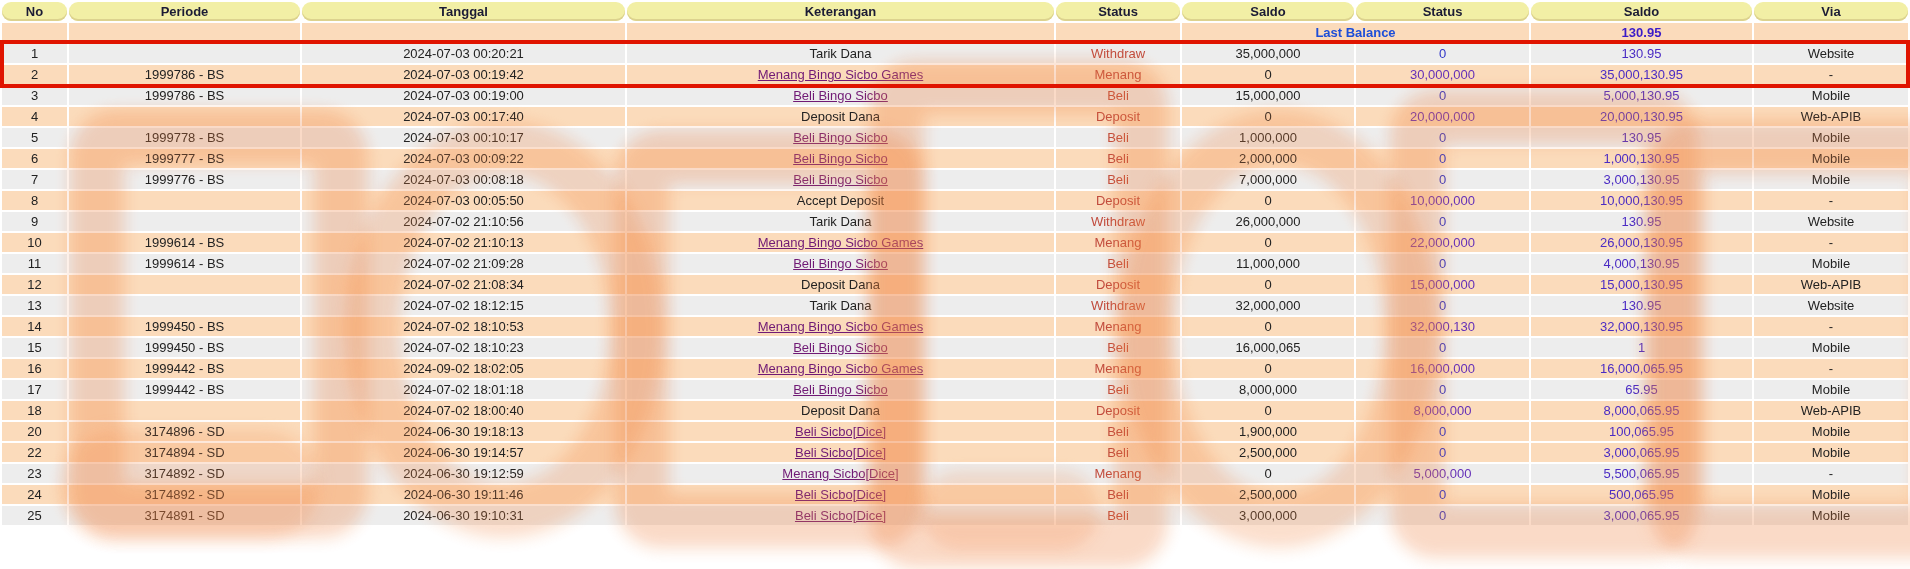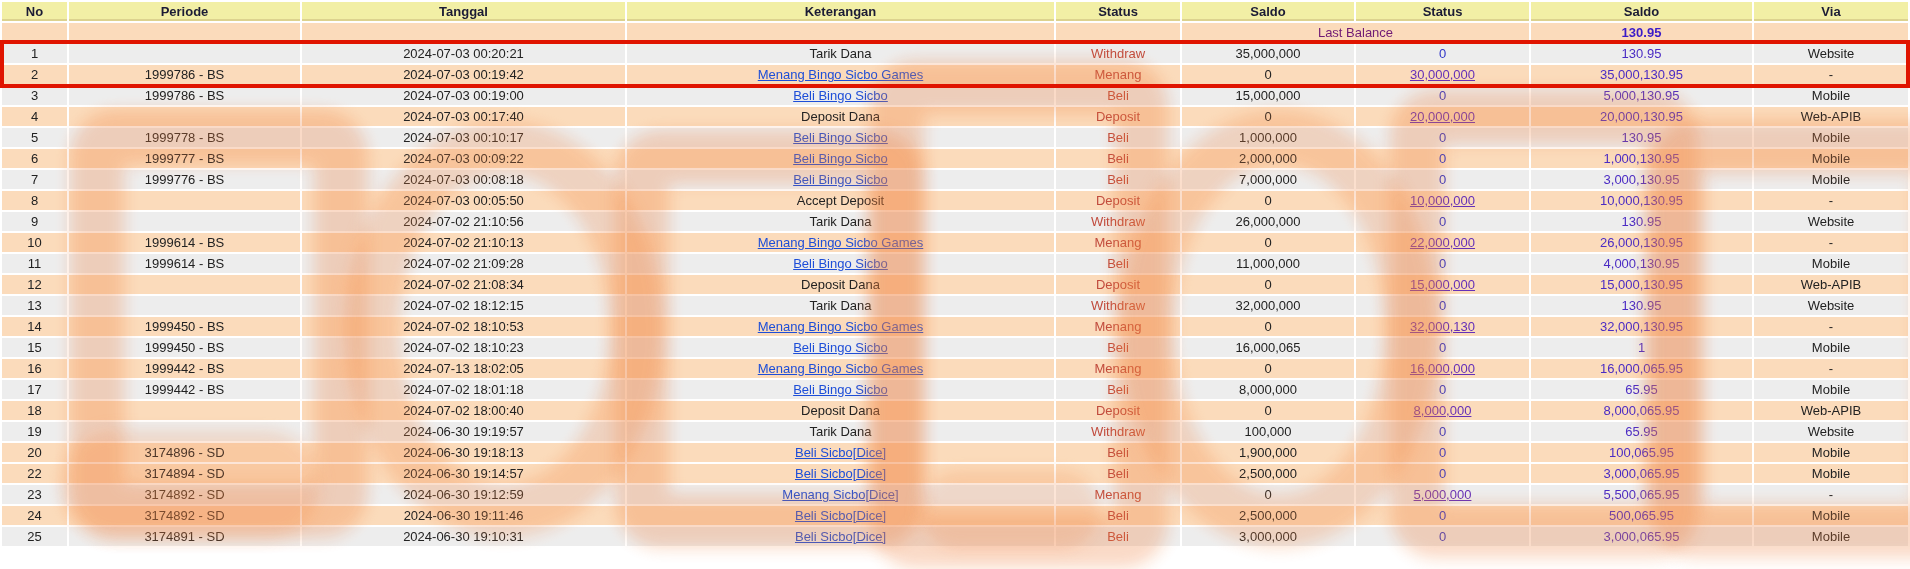--- a/index.html
+++ b/index.html
@@ -3,32 +3,32 @@
 <meta charset="utf-8">
 <style>
   html,body{margin:0;padding:0;background:#ffffff;}
   body{font-family:"Liberation Sans","DejaVu Sans",sans-serif;}
   .stage{position:relative;width:1910px;height:569px;overflow:hidden;background:#ffffff;}
 
   table.tx{border-collapse:separate;border-spacing:2px;width:1910px;table-layout:fixed;
     position:relative;z-index:1;}
   th,td{height:19px;line-height:19px;padding:0;overflow:hidden;white-space:nowrap;
     text-align:center;font-size:13px;}
-  th{background:#F2EFA5;color:#1b1b35;font-weight:bold;box-shadow:inset 0 -2px 0 #dcd28e;}
+  th{background:#F2EFA5;color:#1b1b35;font-weight:bold;box-shadow:inset 0 -2px 0 #dcd28e;border-radius:9px;}
   .row-odd td{background:#EDEDED;}
   .row-even td{background:#FBDBBB;}
   .lb-row td{background:#FBDBBB;}
   td{color:#222222;}
-  .lb-label{font-weight:normal;color:#701a75;}
+  .lb-label{font-weight:bold;color:#1d4ed8;}
   .lb-value{font-weight:bold;color:#3A1BC8;}
   .status{color:#C04A3C;}
   .num-zero{color:#2F35C8;}
-  .num-pos{color:#6430B8;text-decoration:underline;}
+  .num-pos{color:#6430B8;}
   .saldo{color:#4A2BC4;}
-  a.ket-link{color:#1d4ed8;cursor:pointer;}
+  a.ket-link{color:#701a75;cursor:pointer;}
 
   .highlight-box{position:absolute;left:0;top:40px;width:1910px;height:48px;
     border:4px solid #E01400;box-sizing:border-box;z-index:3;pointer-events:none;}
 
   .watermark{position:absolute;inset:0;z-index:2;pointer-events:none;opacity:.95;}
   .wm{position:absolute;border-radius:46px;filter:blur(8px);}
   .wm.ring{border:54px solid rgba(238,126,60,.30);}
   .wm.oval{border:54px solid rgba(240,132,66,.28);border-radius:50%;}
   .wm.fill{background:rgba(240,130,64,.22);}
 </style>
@@ -234,21 +234,21 @@
       <td><a href="#" class="ket-link">Beli Bingo Sicbo</a></td>
       <td class="status">Beli</td>
       <td>16,000,065</td>
       <td class="num-zero">0</td>
       <td class="saldo">1</td>
       <td>Mobile</td>
     </tr>
         <tr class="row-even">
       <td>16</td>
       <td>1999442 - BS</td>
-      <td>2024-07-13 18:02:05</td>
+      <td>2024-09-02 18:02:05</td>
       <td><a href="#" class="ket-link">Menang Bingo Sicbo Games</a></td>
       <td class="status">Menang</td>
       <td>0</td>
       <td class="num-pos">16,000,000</td>
       <td class="saldo">16,000,065.95</td>
       <td>-</td>
     </tr>
         <tr class="row-odd">
       <td>17</td>
       <td>1999442 - BS</td>
@@ -263,31 +263,20 @@
         <tr class="row-even">
       <td>18</td>
       <td></td>
       <td>2024-07-02 18:00:40</td>
       <td>Deposit Dana</td>
       <td class="status">Deposit</td>
       <td>0</td>
       <td class="num-pos">8,000,000</td>
       <td class="saldo">8,000,065.95</td>
       <td>Web-APIB</td>
-    </tr>
-        <tr class="row-odd">
-      <td>19</td>
-      <td></td>
-      <td>2024-06-30 19:19:57</td>
-      <td>Tarik Dana</td>
-      <td class="status">Withdraw</td>
-      <td>100,000</td>
-      <td class="num-zero">0</td>
-      <td class="saldo">65.95</td>
-      <td>Website</td>
     </tr>
         <tr class="row-even">
       <td>20</td>
       <td>3174896 - SD</td>
       <td>2024-06-30 19:18:13</td>
       <td><a href="#" class="ket-link">Beli Sicbo[Dice]</a></td>
       <td class="status">Beli</td>
       <td>1,900,000</td>
       <td class="num-zero">0</td>
       <td class="saldo">100,065.95</td>

